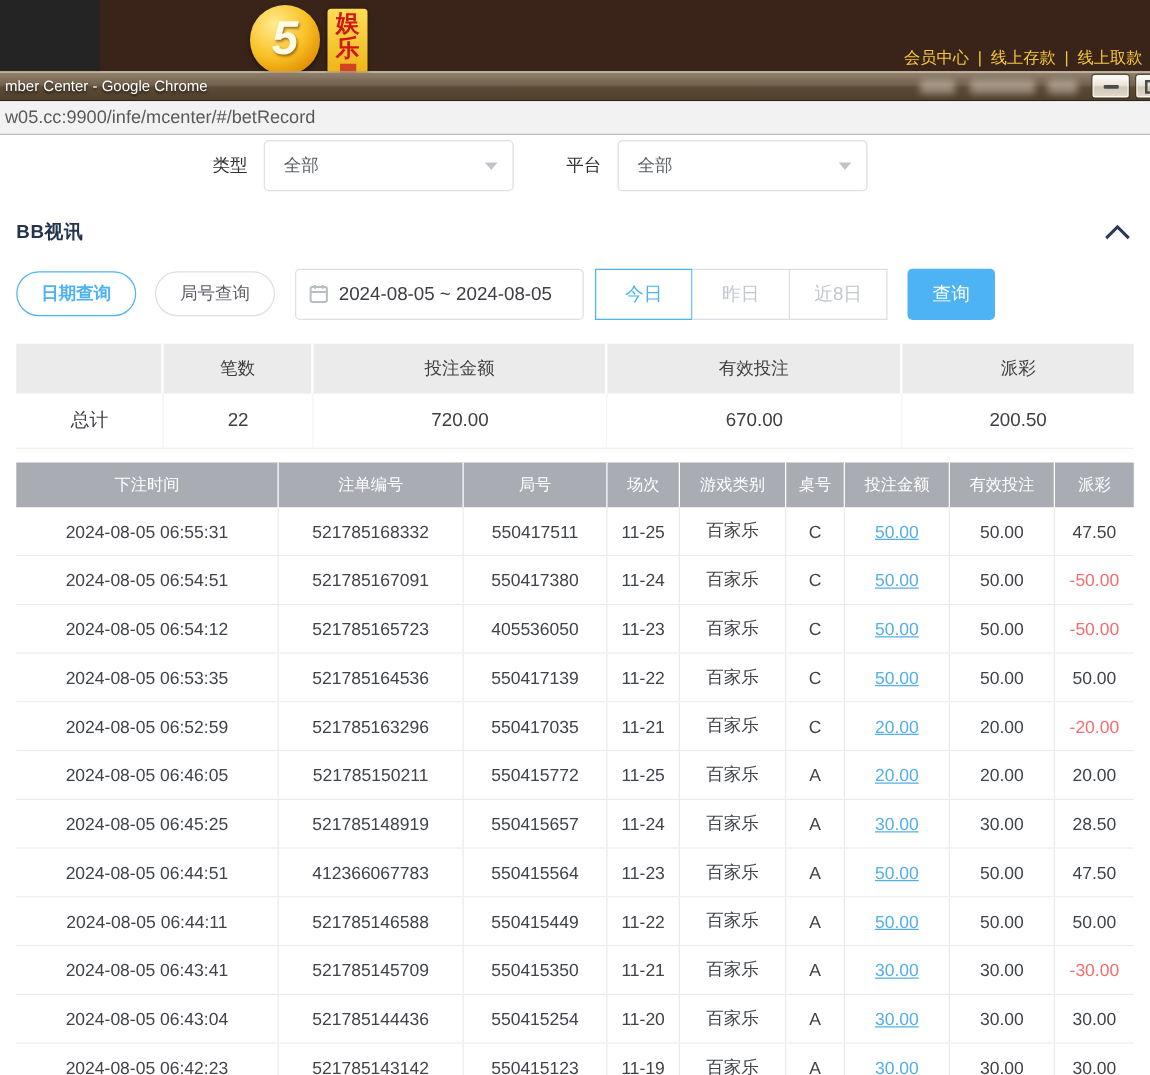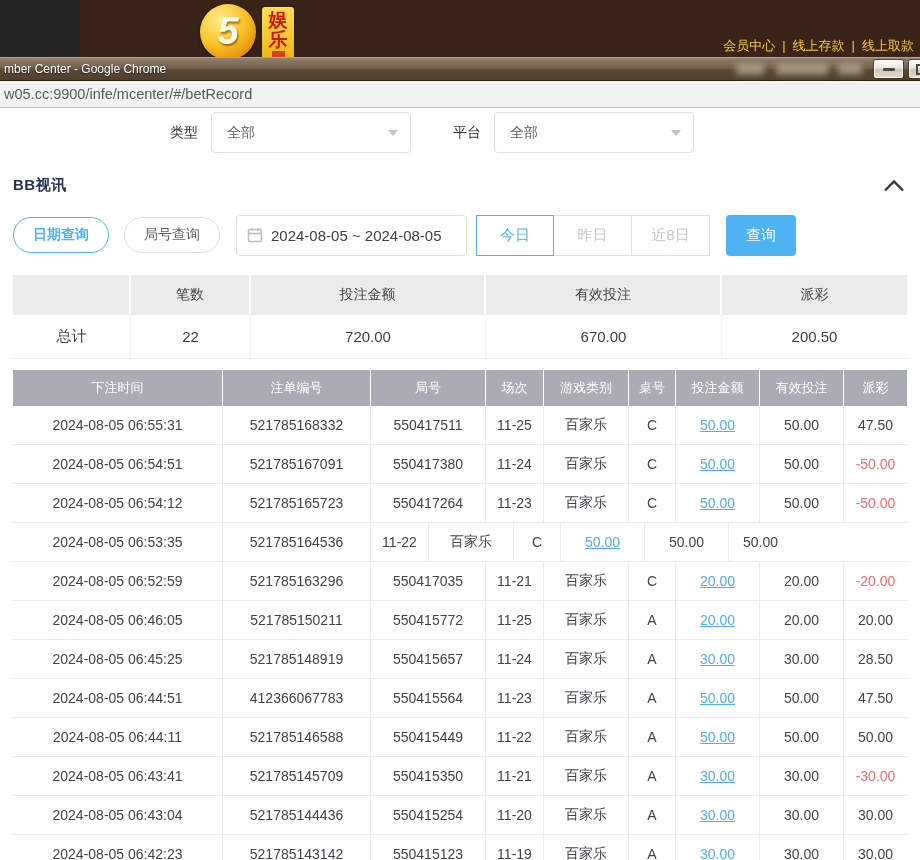--- a/index.html
+++ b/index.html
@@ -269,33 +269,34 @@
           <div class="bc c5">C</div>
           <div class="bc c6">
             <span class="amt-link">50.00</span>
           </div>
           <div class="bc c7">50.00</div>
           <div class="bc c8 neg">-50.00</div>
         </div>
         <div class="br">
           <div class="bc c0">2024-08-05 06:54:12</div>
           <div class="bc c1">521785165723</div>
-          <div class="bc c2">550417264</div>
+          <div class="bc c2">405536050</div>
           <div class="bc c3">11-23</div>
           <div class="bc c4">百家乐</div>
           <div class="bc c5">C</div>
           <div class="bc c6">
             <span class="amt-link">50.00</span>
           </div>
           <div class="bc c7">50.00</div>
           <div class="bc c8 neg">-50.00</div>
         </div>
         <div class="br">
           <div class="bc c0">2024-08-05 06:53:35</div>
           <div class="bc c1">521785164536</div>
+          <div class="bc c2">550417139</div>
           <div class="bc c3">11-22</div>
           <div class="bc c4">百家乐</div>
           <div class="bc c5">C</div>
           <div class="bc c6">
             <span class="amt-link">50.00</span>
           </div>
           <div class="bc c7">50.00</div>
           <div class="bc c8">50.00</div>
         </div>
         <div class="br">

